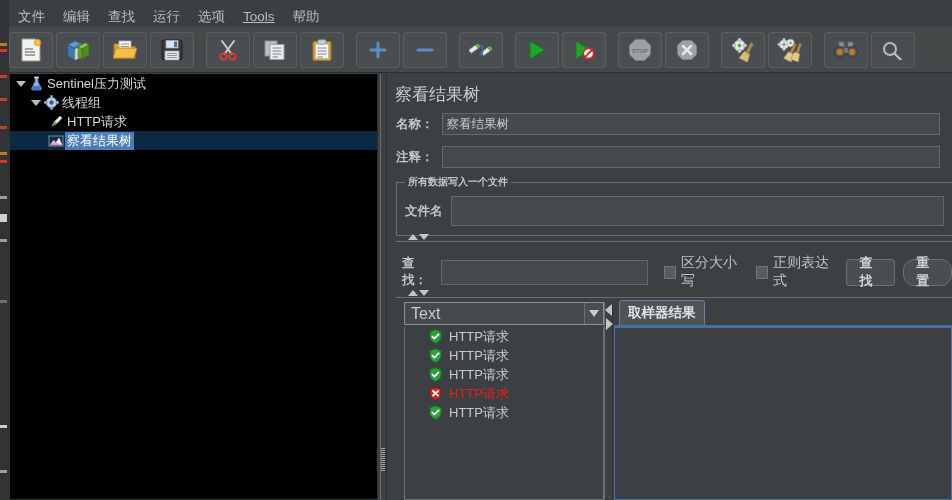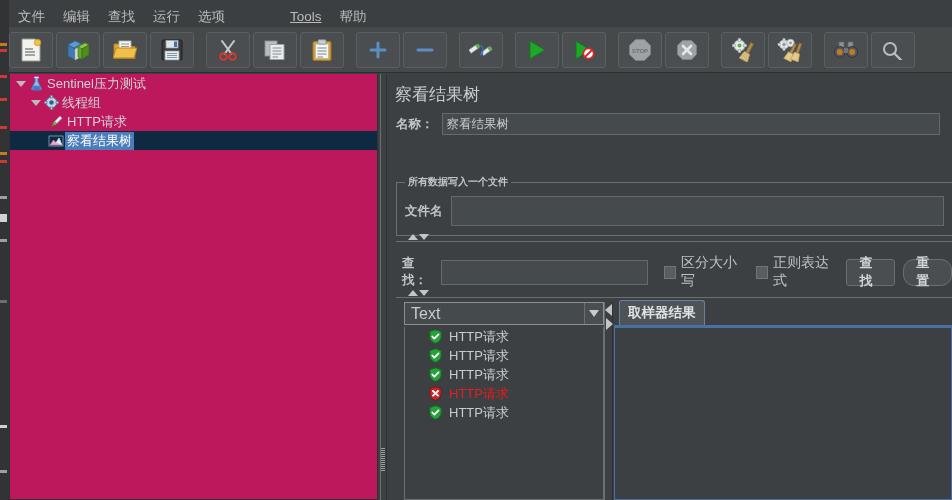--- a/index.html
+++ b/index.html
@@ -19,41 +19,41 @@
   
   .menubar {
     position: absolute; left: 0; top: 0; width: 952px; height: 34px;
     background: #3c3f41; border-bottom: 1px solid #2e3133;
     display: flex; align-items: center; padding-left: 9px;
   }
   .menubar .mi {
     font-size: 13.5px; color: #bbbbbb; padding: 4px 9px; line-height: 1;
     white-space: nowrap; cursor: default;
   }
-  .menubar .mi u { text-decoration: underline; margin-left: 47px; }
+  .menubar .mi u { text-decoration: underline; }
 
   
   .toolbar {
     position: absolute; left: 0; top: 27px; width: 952px; height: 46px;
     background: #45494a; border-bottom: 1px solid #2c2f31;
     display: flex; align-items: center; padding-left: 9px;
   }
   .tbtn {
     width: 44px; height: 36px; margin-right: 3px;
     background: #4a4e50; border: 1px solid #5a5f61; border-radius: 3px;
     display: flex; align-items: center; justify-content: center;
     position: relative; flex: 0 0 auto;
   }
   .tbsep { width: 9px; height: 36px; flex: 0 0 auto; }
   .tbtn svg { display: block; }
 
   
   .treepane {
     position: absolute; left: 9px; top: 74px; width: 369px; height: 426px;
-    background: #be185d; border: 1px solid #2f3234; border-top: none;
+    background: #000000; border: 1px solid #2f3234; border-top: none;
     overflow: hidden;
   }
   .trow {
     position: relative; height: 19px; display: flex; align-items: center;
     font-size: 13px; color: #cfd2d4; white-space: nowrap;
   }
   .trow.sel { background: #0d2a42; }
   .trow .tw { width: 13px; display: flex; align-items: center; justify-content: center; flex: 0 0 auto; }
   .trow .ico { width: 18px; display: flex; align-items: center; justify-content: center; flex: 0 0 auto; }
   .trow .lbl { padding: 0 2px; }
@@ -511,20 +511,24 @@
 
   <div class="rightpane">
     <div class="ptitle">察看结果树</div>
   </div>
 
   <div class="frow" style="left:396px; top:113px; width:556px;">
     <span class="flabel">名称：</span>
     <span class="finput" style="width:498px; margin-left:8px;">察看结果树</span>
   </div>
 
+  <div class="frow" style="left:396px; top:146px; width:556px;">
+    <span class="flabel">注释：</span>
+    <span class="finput" style="width:498px; margin-left:8px;"></span>
+  </div>
 
   <div class="groupbox">
     <span class="gtitle">所有数据写入一个文件</span>
     <div style="position:absolute; left:8px; top:13px; display:flex; align-items:center;">
       <span class="flabel">文件名</span>
       <span class="finput" style="width:493px; height:30px; margin-left:8px;"></span>
     </div>
   </div>
 
   <div class="splithandle" style="left:408px; top:232px; width:30px;">

